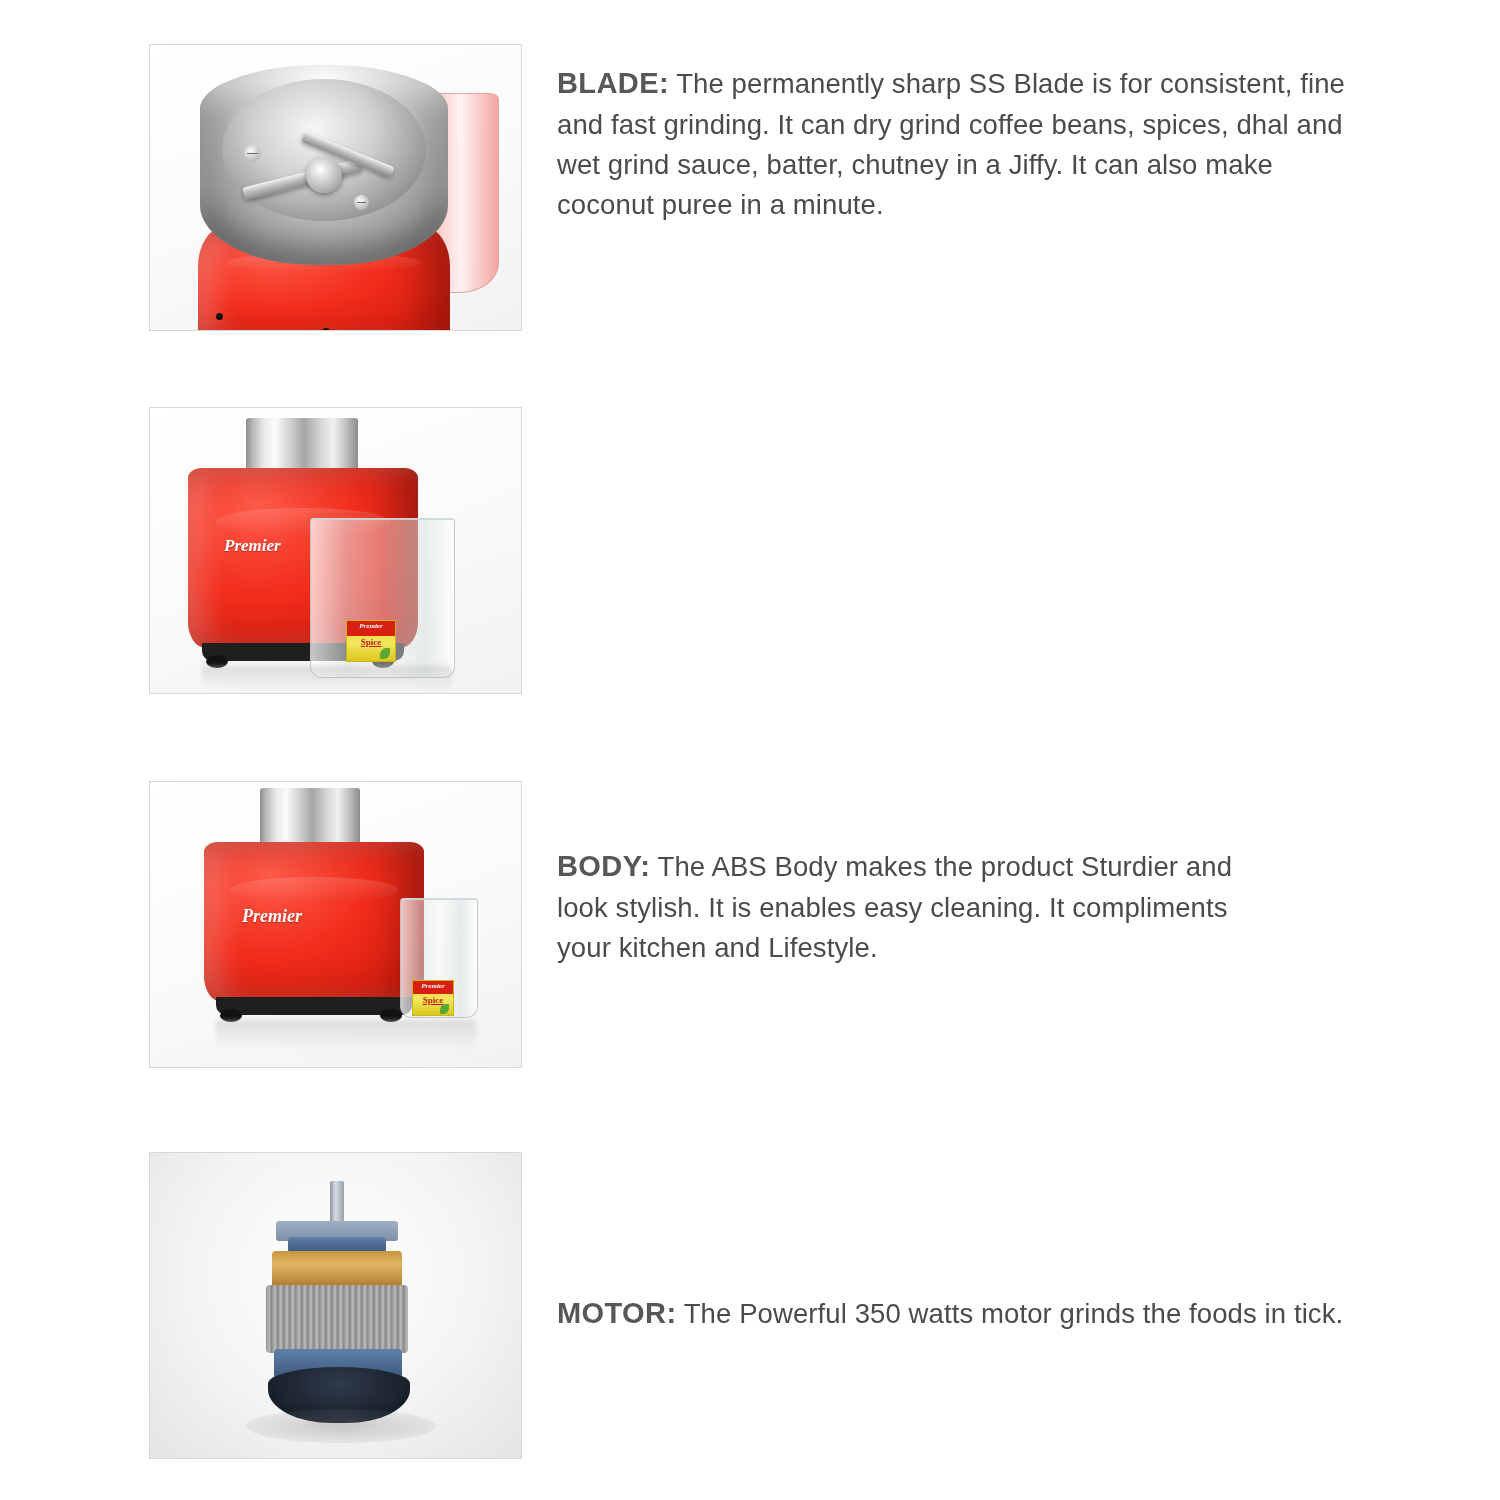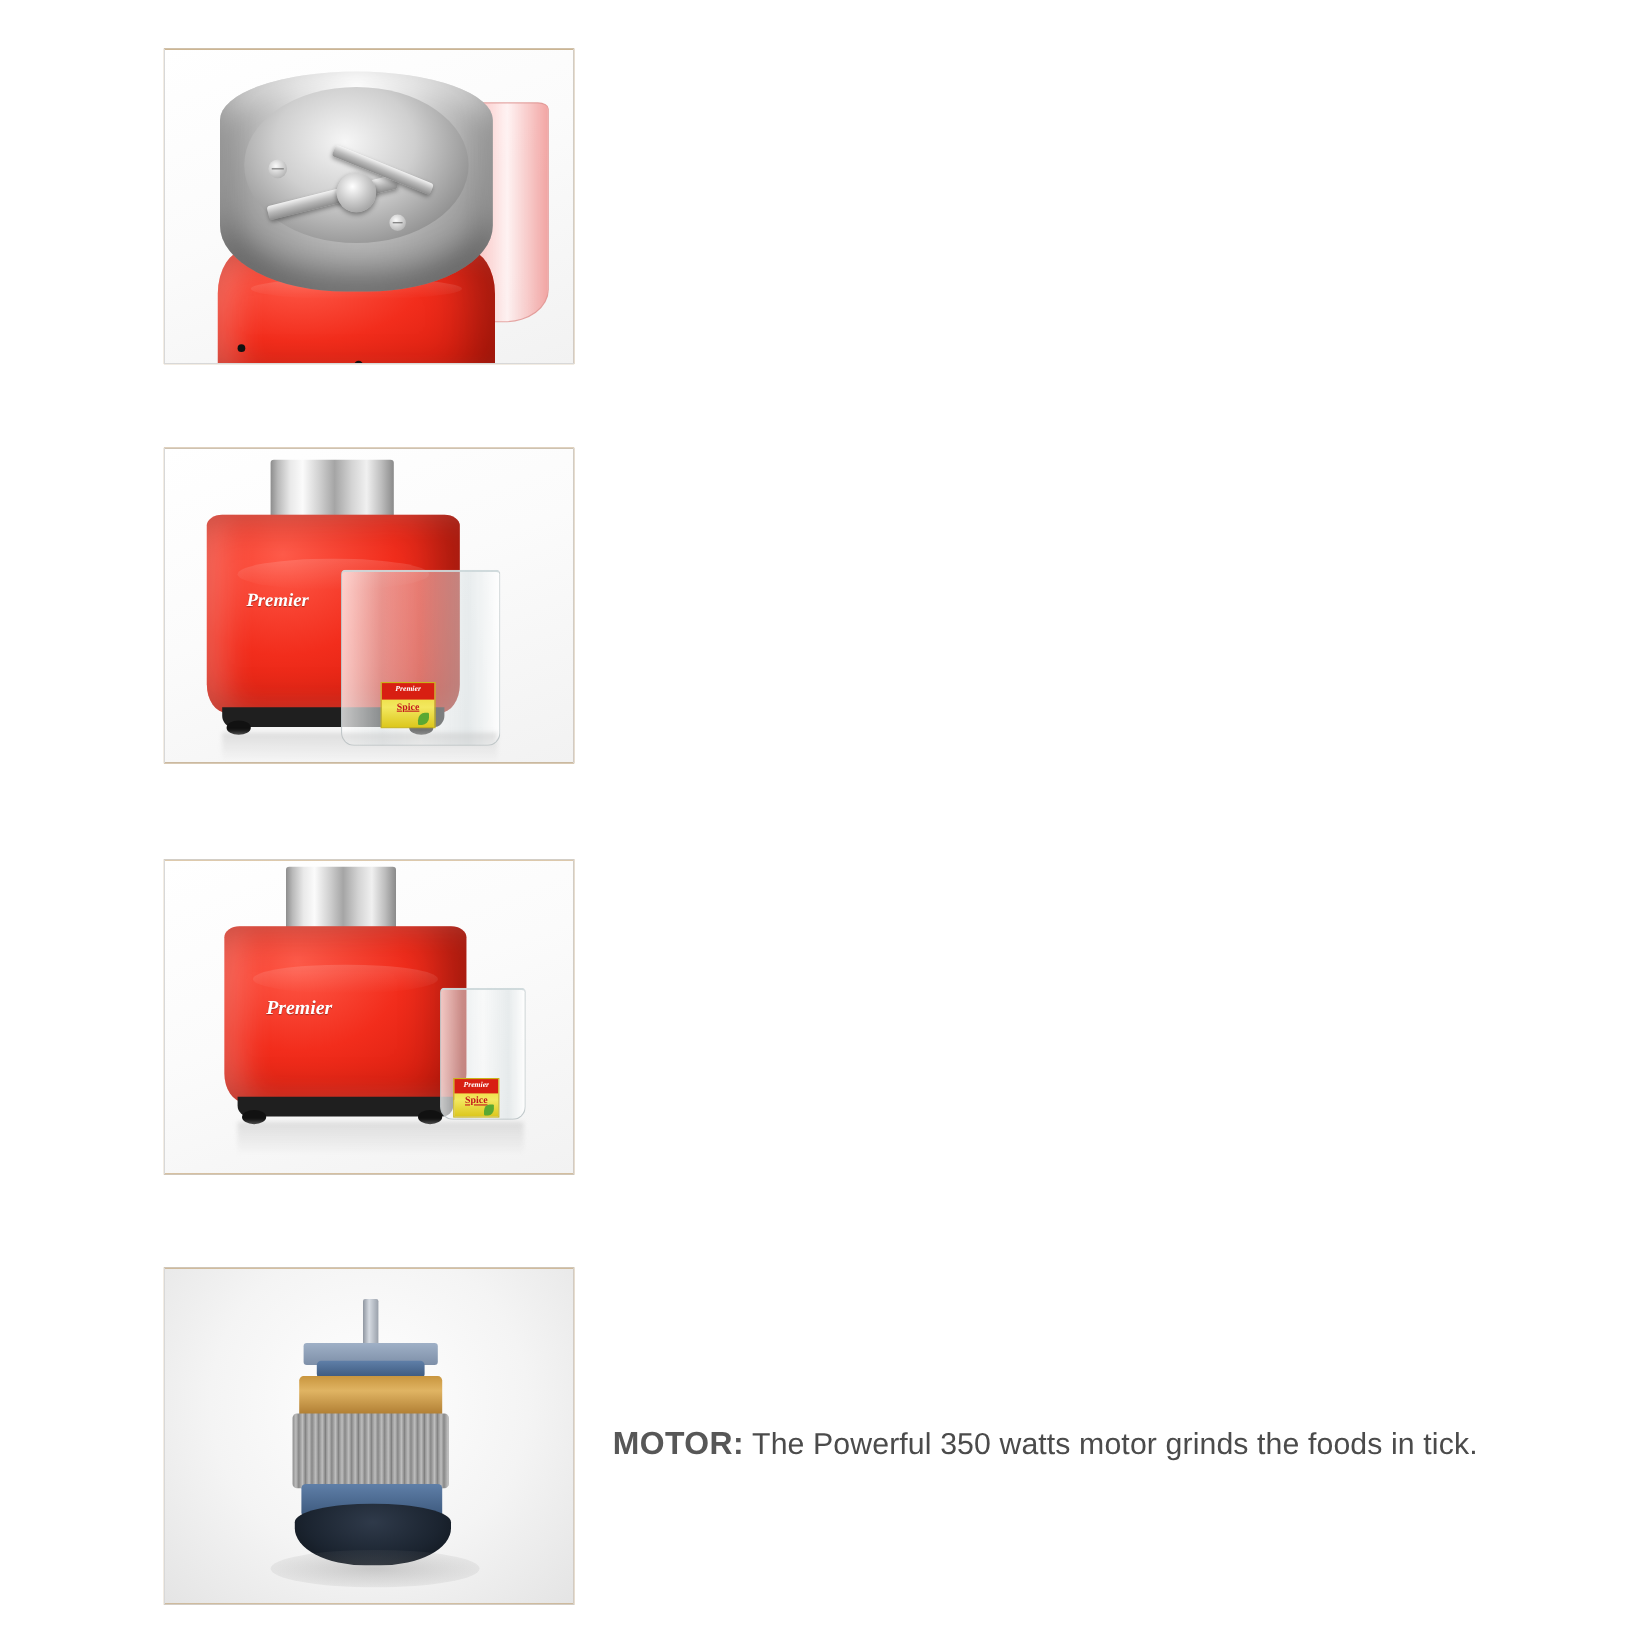--- a/index.html
+++ b/index.html
@@ -10,21 +10,21 @@
     font-family: "Liberation Sans", sans-serif;
   }
   .page {
     position: relative;
     width: 1500px; height: 1500px;
     background: #ffffff;
     overflow: hidden;
   }
   .thumb {
     position: absolute;
-    background: #a16207;
+    background: #737373;
     border: 1px solid #d8d8d8;
     overflow: hidden;
   }
   .thumb-inner {
     position: absolute;
     inset: 0;
     background: linear-gradient(160deg, #ffffff 0%, #fbfbfb 45%, #f2f2f2 100%);
   }
   .txt {
     position: absolute;
@@ -230,20 +230,23 @@
 
     <div class="steel-bowl" style="left:50px; top:20px; width:248px; height:200px;"></div>
     <div class="bowl-inner" style="left:72px; top:34px; width:204px; height:142px;"></div>
     <div class="blade" style="left:92px; top:128px; width:120px; height:13px; transform:rotate(-14deg);"></div>
     <div class="blade" style="left:150px; top:104px; width:96px; height:11px; transform:rotate(22deg);"></div>
     <div class="hub" style="left:156px; top:112px; width:36px; height:36px;"></div>
     <div class="screw" style="left:94px; top:100px; width:17px; height:17px;"></div>
     <div class="screw" style="left:204px; top:150px; width:15px; height:15px;"></div>
     <div class="foot-dot" style="left:172px; top:283px; width:8px; height:8px;"></div>
     <div class="foot-dot" style="left:66px; top:268px; width:7px; height:7px;"></div>
+  </div>
+  <div class="txt" style="left:557px; top:62px; width:790px;">
+    <b>BLADE:</b><span> The permanently sharp SS Blade is for consistent, fine and fast grinding. It can dry grind coffee beans, spices, dhal and wet grind sauce, batter, chutney in a Jiffy. It can also make coconut puree in a minute.</span>
   </div>
 
   <div class="thumb" style="left:149px; top:407px; width:373px; height:287px;">
     <div class="thumb-inner"></div>
     <div class="jar-top" style="left:96px; top:10px; width:112px; height:58px;"></div>
     <div class="body-red" style="left:38px; top:60px; width:230px; height:180px;"></div>
     <div class="brand" style="left:74px; top:128px; font-size:17px;">Premier</div>
     <div class="feet" style="left:52px; top:235px; width:202px; height:18px;"></div>
     <div class="foot-dot" style="left:56px; top:247px; width:22px; height:13px;"></div>
     <div class="foot-dot" style="left:222px; top:247px; width:22px; height:13px;"></div>
@@ -267,20 +270,23 @@
     <div class="foot-dot" style="left:230px; top:227px; width:22px; height:13px;"></div>
     <div class="clear-jar" style="left:250px; top:116px; width:78px; height:120px;"></div>
     <div class="label-spice" style="left:262px; top:198px; width:42px; height:36px;">
       <div class="ls-top"></div>
       <div class="ls-txt1">Premier</div>
       <div class="ls-txt2">Spice</div>
       <div class="ls-leaf"></div>
     </div>
     <div class="reflection" style="left:66px; top:238px; width:260px; height:30px;"></div>
   </div>
+  <div class="txt" style="left:557px; top:845px; width:720px;">
+    <b>BODY:</b><span> The ABS Body makes the product Sturdier and look stylish. It is enables easy cleaning. It compliments your kitchen and Lifestyle.</span>
+  </div>
 
   <div class="thumb" style="left:149px; top:1152px; width:373px; height:307px;">
     <div class="motor-bg"></div>
     <div class="motor-shaft" style="left:180px; top:28px; width:14px; height:46px;"></div>
     <div class="motor-plate" style="left:126px; top:68px; width:122px; height:20px;"></div>
     <div class="motor-blue" style="left:138px; top:84px; width:98px; height:16px;"></div>
     <div class="motor-copper" style="left:122px; top:98px; width:130px; height:38px;"></div>
     <div class="motor-stator" style="left:116px; top:132px; width:142px; height:68px;"></div>
     <div class="motor-blue" style="left:124px; top:196px; width:128px; height:30px;"></div>
     <div class="motor-fan" style="left:118px; top:214px; width:142px; height:56px;"></div>

